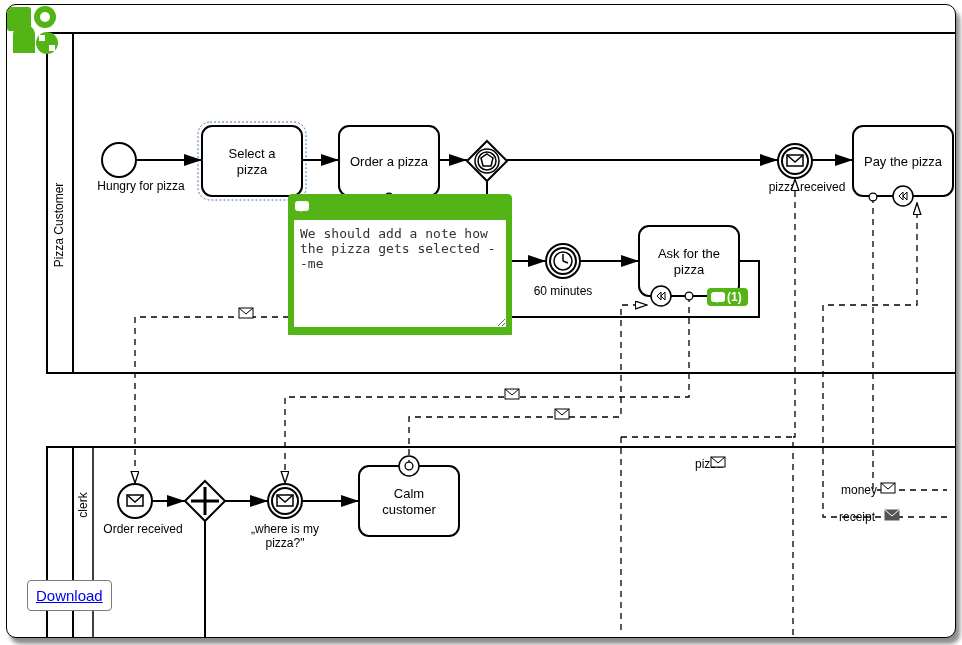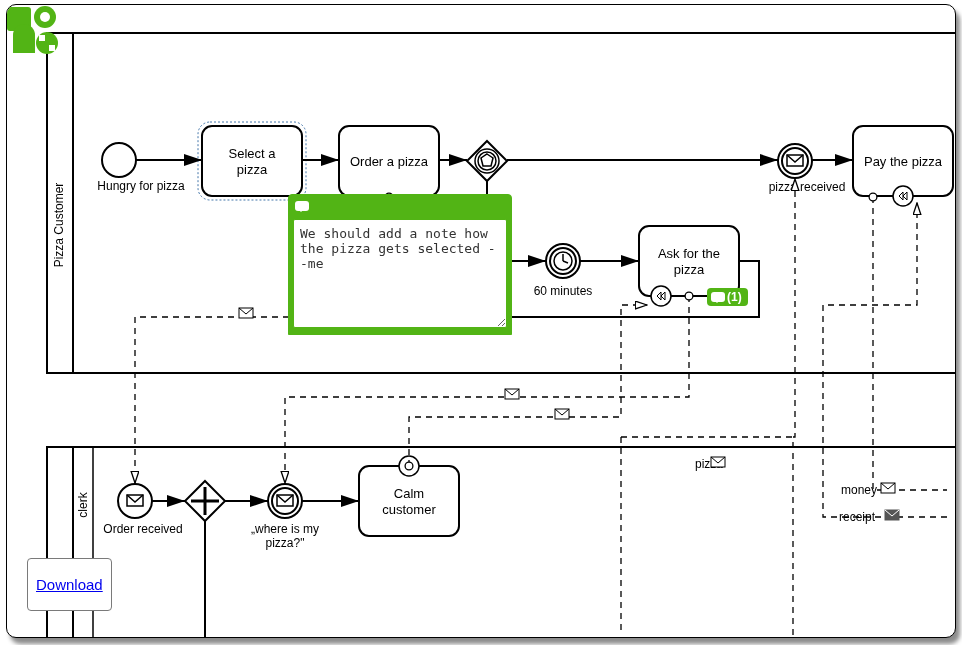--- a/index.html
+++ b/index.html
@@ -10,21 +10,21 @@
   .task-sel{fill:#fff;stroke:#000;stroke-width:2;}
   .lbl{font-size:13px;text-anchor:middle;dominant-baseline:middle;}
   .sml{font-size:12px;text-anchor:middle;}
   .vlbl{font-size:12px;text-anchor:middle;}
   .comment-box{position:absolute;background:#52b415;border:1px solid #52b415;border-radius:4px 4px 0 0;padding:4px 4px 6px 4px;}
   .comment-ta{display:block;width:200px;height:95px;resize:both;border:1px solid #52b415;font-family:Menlo,Consolas,monospace;font-size:13px;color:#333;padding:6px;background:#fff;border-radius:2px;overflow:auto;}
   .bubble{display:inline-block;width:14px;height:10px;background:#fff;border-radius:3px;position:relative;margin:2px 0 4px 2px;}
   .bubble:after{content:"";position:absolute;left:3px;bottom:-4px;border:3px solid transparent;border-top-color:#fff;}
   .cnt{position:absolute;background:#52b415;color:#fff;font-size:12px;font-weight:bold;border-radius:4px;padding:2px 6px 2px 4px;display:flex;align-items:center;gap:2px;}
   .cnt .bubble{margin:0;}
-  .dl{position:absolute;left:20px;bottom:26px;background:#fff;border:1px solid #7a7a7a;border-radius:4px;padding:17px 8px;font-size:15px;}
+  .dl{position:absolute;left:20px;bottom:26px;background:#fff;border:1px solid #7a7a7a;border-radius:4px;padding:6px 8px;font-size:15px;}
   .dl a{color:#0000EE;text-decoration:underline;}
   .logo{position:absolute;right:18px;bottom:22px;}
 </style>
 </head>
 <body>
 
 <div class="stage">
   <div class="card">
     <svg width="948" height="632">
       <defs>

